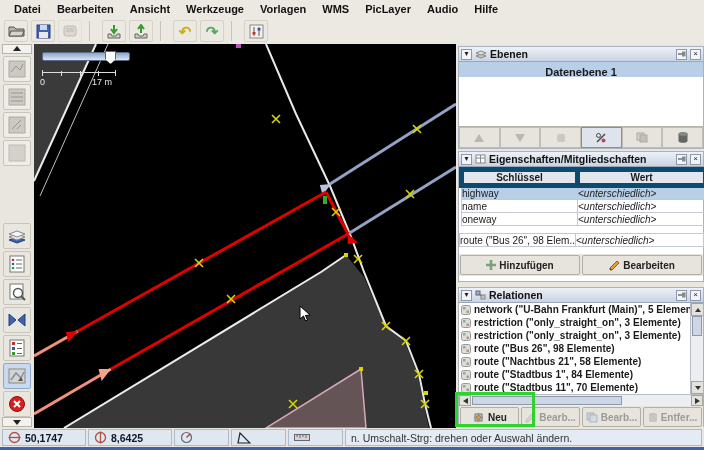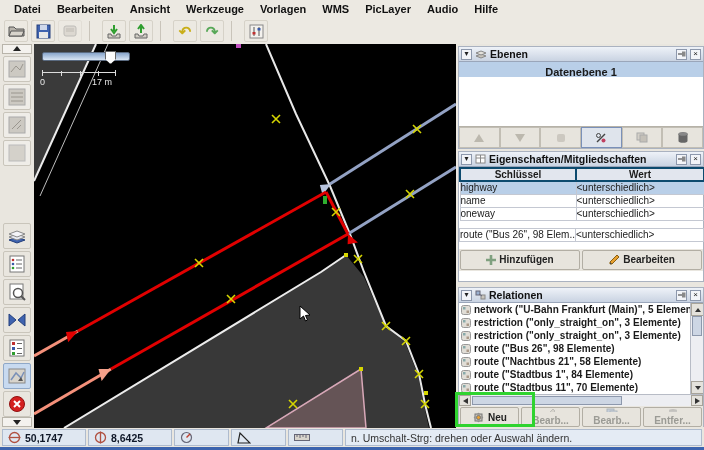--- a/index.html
+++ b/index.html
@@ -61,29 +61,29 @@
   .layerrow { height:15px; background:#b9cfe8; display:flex; align-items:center; gap:4px; padding:0 3px;
               font-weight:bold; font-size:11px;flex-direction:column; }
   .btnrow { display:flex; height:22px; background:#e7e4dd; border-top:1px solid #b6b2a8; }
   .btnrow .ibtn { flex:1; border:1px solid #c2beb4; background:#e7e4dd;
                   display:flex; align-items:center; justify-content:center; }
   .btnrow .ibtn.pressed { border-color:#7a90b8; background:#dfe4ec; }
   .arrow-up { width:0; height:0; border-left:5px solid transparent; border-right:5px solid transparent; border-bottom:8px solid #bcb8ae; }
   .arrow-down { width:0; height:0; border-left:5px solid transparent; border-right:5px solid transparent; border-top:8px solid #bcb8ae; }
 
   table.ptable { border-collapse:collapse; width:244px; table-layout:fixed; font-size:10px; }
-  table.ptable th { background:#e2e6ee; border:2px solid #0c4a6e; font-weight:bold; height:12px; }
+  table.ptable th { background:#e2e6ee; border:5px solid #0c4a6e; font-weight:bold; height:12px; }
   table.ptable td { border:1px solid #c4c8d2; height:13px; padding:0 0; overflow:hidden; white-space:nowrap; }
   tr.selrow td { background:#b9cfe8; }
-  .val { color:#222;margin-left:20px; }
+  .val { font-style:italic; color:#222;margin-left:20px; }
   .pbuttons { display:flex; gap:2px; padding:1px 1px; background:#e9e6df; }
   .pbtn { flex:1; height:20px; background:#e7e4dd; border:1px solid #b2aea4; border-radius:2px;
           display:flex; align-items:center; justify-content:center; gap:3px;
           font-weight:bold; font-size:10px; color:#222; }
-  .pbtn.disabled { color:#9b9b95;flex-direction:column; }
+  .pbtn.disabled { color:#9b9b95; }
 
   .rellist { height:91px; overflow:hidden; background:#fff; position:relative; }
   .relrow { height:13px; display:flex; align-items:center; gap:3px; padding:0 2px;
             font-weight:bold; font-size:10px; white-space:nowrap; overflow:hidden; }
   .vscroll { position:absolute; right:0; top:0; width:13px; height:91px; background:#edeef2; border-left:1px solid #b8bcc6; }
   .vthumb { position:absolute; left:1px; top:13px; width:10px; height:20px; background:#cdd6e4; border:1px solid #8d98ac; }
   .scrbtn { position:absolute; left:0; width:13px; height:13px; background:#e4e2dc; border:1px solid #a8a49a;
             display:flex; align-items:center; justify-content:center; }
   .hscroll { height:12px; background:#edeef2; border-top:1px solid #b8bcc6; position:relative; }
   .hthumb { position:absolute; left:13px; top:1px; width:150px; height:9px; background:#cdd6e4; border:1px solid #8d98ac; }

